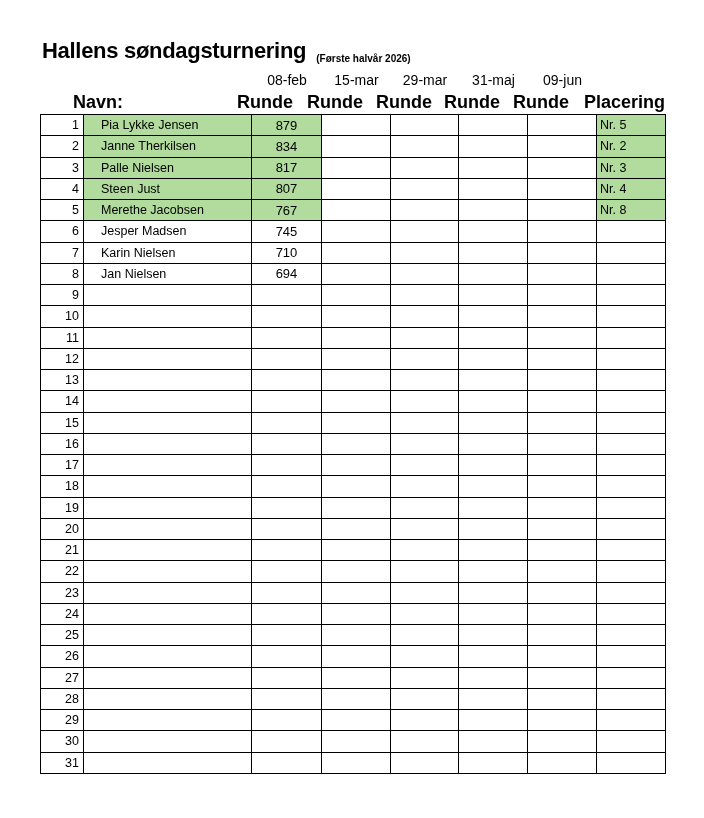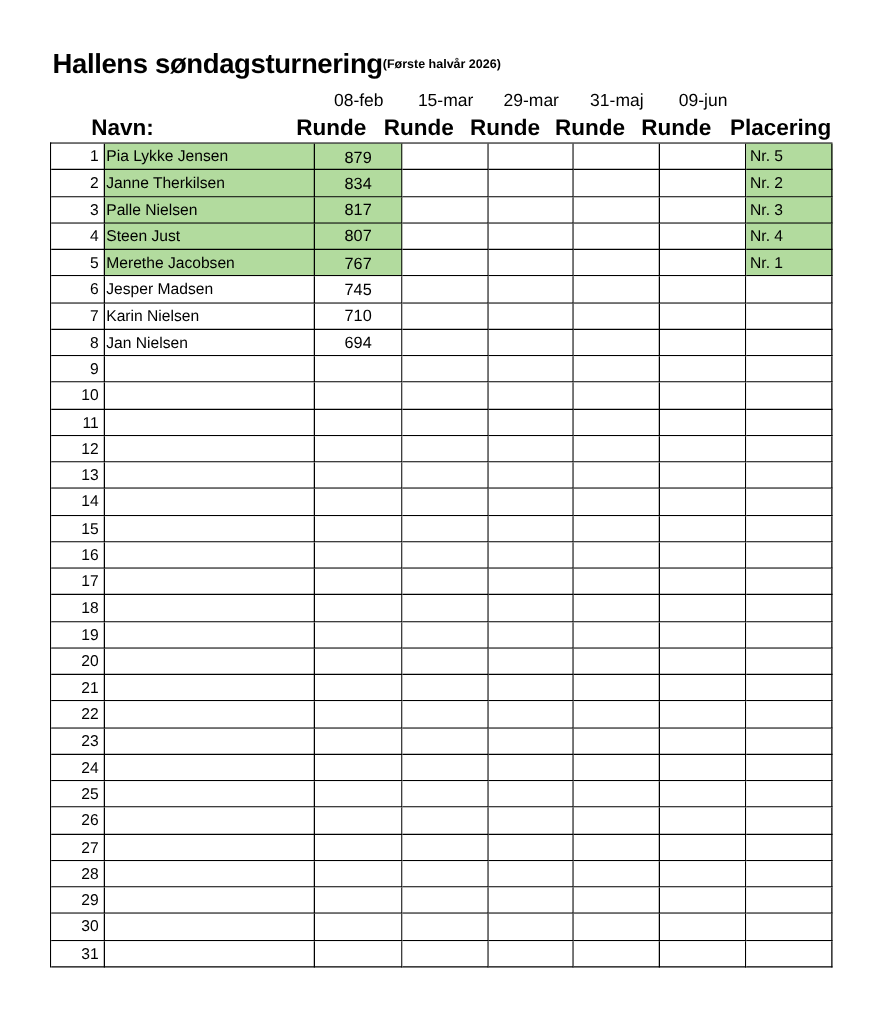--- a/index.html
+++ b/index.html
@@ -14,21 +14,22 @@
     background: #ffffff;
     font-family: "Liberation Sans", sans-serif;
     color: #000000;
     overflow: hidden;
   }
   .title-row {
     position: absolute;
     left: 42px;
     top: 38px;
     display: flex;
-    align-items: center;
+    align-items: flex-end;
+    gap: 10px;
     white-space: nowrap;
   }
   .title {
     margin: 0;
     font-size: 22px;
     font-weight: 700;
     letter-spacing: -0.3px;
   }
   .subtitle {
     font-size: 10px;
@@ -88,21 +89,21 @@
     font-size: 12.5px;
     overflow: hidden;
     white-space: nowrap;
     background: #ffffff;
   }
   .grid .c-num {
     justify-content: flex-end;
     padding-right: 4px;
   }
   .grid .c-name {
-    padding-left: 1px;
+    padding-left: 17px;
   }
   .grid .c-score {
     justify-content: center;
     font-size: 13px;
   }
   .grid .c-plac {
     padding-left: 3px;
   }
   .grid .hl {
     background: var(--hl, #b2db9e);
@@ -138,21 +139,21 @@
     <span class="round-hdr">Runde 4</span>
     <span class="round-hdr">Runde 5</span>
     <span class="plac-hdr">Placering</span>
   </div>
 
   <div class="grid cols">
       <div class="trow"><div class="cell c-num">1</div><div class="cell c-name hl">Pia Lykke Jensen</div><div class="cell c-score hl">879</div><div class="cell c-score"></div><div class="cell c-score"></div><div class="cell c-score"></div><div class="cell c-score"></div><div class="cell c-plac hl">Nr. 5</div></div>
       <div class="trow"><div class="cell c-num">2</div><div class="cell c-name hl">Janne Therkilsen</div><div class="cell c-score hl">834</div><div class="cell c-score"></div><div class="cell c-score"></div><div class="cell c-score"></div><div class="cell c-score"></div><div class="cell c-plac hl">Nr. 2</div></div>
       <div class="trow"><div class="cell c-num">3</div><div class="cell c-name hl">Palle Nielsen</div><div class="cell c-score hl">817</div><div class="cell c-score"></div><div class="cell c-score"></div><div class="cell c-score"></div><div class="cell c-score"></div><div class="cell c-plac hl">Nr. 3</div></div>
       <div class="trow"><div class="cell c-num">4</div><div class="cell c-name hl">Steen Just</div><div class="cell c-score hl">807</div><div class="cell c-score"></div><div class="cell c-score"></div><div class="cell c-score"></div><div class="cell c-score"></div><div class="cell c-plac hl">Nr. 4</div></div>
-      <div class="trow"><div class="cell c-num">5</div><div class="cell c-name hl">Merethe Jacobsen</div><div class="cell c-score hl">767</div><div class="cell c-score"></div><div class="cell c-score"></div><div class="cell c-score"></div><div class="cell c-score"></div><div class="cell c-plac hl">Nr. 1</div></div>
+      <div class="trow"><div class="cell c-num">5</div><div class="cell c-name hl">Merethe Jacobsen</div><div class="cell c-score hl">767</div><div class="cell c-score"></div><div class="cell c-score"></div><div class="cell c-score"></div><div class="cell c-score"></div><div class="cell c-plac hl">Nr. 8</div></div>
       <div class="trow"><div class="cell c-num">6</div><div class="cell c-name">Jesper Madsen</div><div class="cell c-score">745</div><div class="cell c-score"></div><div class="cell c-score"></div><div class="cell c-score"></div><div class="cell c-score"></div><div class="cell c-plac"></div></div>
       <div class="trow"><div class="cell c-num">7</div><div class="cell c-name">Karin Nielsen</div><div class="cell c-score">710</div><div class="cell c-score"></div><div class="cell c-score"></div><div class="cell c-score"></div><div class="cell c-score"></div><div class="cell c-plac"></div></div>
       <div class="trow"><div class="cell c-num">8</div><div class="cell c-name">Jan Nielsen</div><div class="cell c-score">694</div><div class="cell c-score"></div><div class="cell c-score"></div><div class="cell c-score"></div><div class="cell c-score"></div><div class="cell c-plac"></div></div>
       <div class="trow"><div class="cell c-num">9</div><div class="cell c-name"></div><div class="cell c-score"></div><div class="cell c-score"></div><div class="cell c-score"></div><div class="cell c-score"></div><div class="cell c-score"></div><div class="cell c-plac"></div></div>
       <div class="trow"><div class="cell c-num">10</div><div class="cell c-name"></div><div class="cell c-score"></div><div class="cell c-score"></div><div class="cell c-score"></div><div class="cell c-score"></div><div class="cell c-score"></div><div class="cell c-plac"></div></div>
       <div class="trow"><div class="cell c-num">11</div><div class="cell c-name"></div><div class="cell c-score"></div><div class="cell c-score"></div><div class="cell c-score"></div><div class="cell c-score"></div><div class="cell c-score"></div><div class="cell c-plac"></div></div>
       <div class="trow"><div class="cell c-num">12</div><div class="cell c-name"></div><div class="cell c-score"></div><div class="cell c-score"></div><div class="cell c-score"></div><div class="cell c-score"></div><div class="cell c-score"></div><div class="cell c-plac"></div></div>
       <div class="trow"><div class="cell c-num">13</div><div class="cell c-name"></div><div class="cell c-score"></div><div class="cell c-score"></div><div class="cell c-score"></div><div class="cell c-score"></div><div class="cell c-score"></div><div class="cell c-plac"></div></div>
       <div class="trow"><div class="cell c-num">14</div><div class="cell c-name"></div><div class="cell c-score"></div><div class="cell c-score"></div><div class="cell c-score"></div><div class="cell c-score"></div><div class="cell c-score"></div><div class="cell c-plac"></div></div>
       <div class="trow"><div class="cell c-num">15</div><div class="cell c-name"></div><div class="cell c-score"></div><div class="cell c-score"></div><div class="cell c-score"></div><div class="cell c-score"></div><div class="cell c-score"></div><div class="cell c-plac"></div></div>

